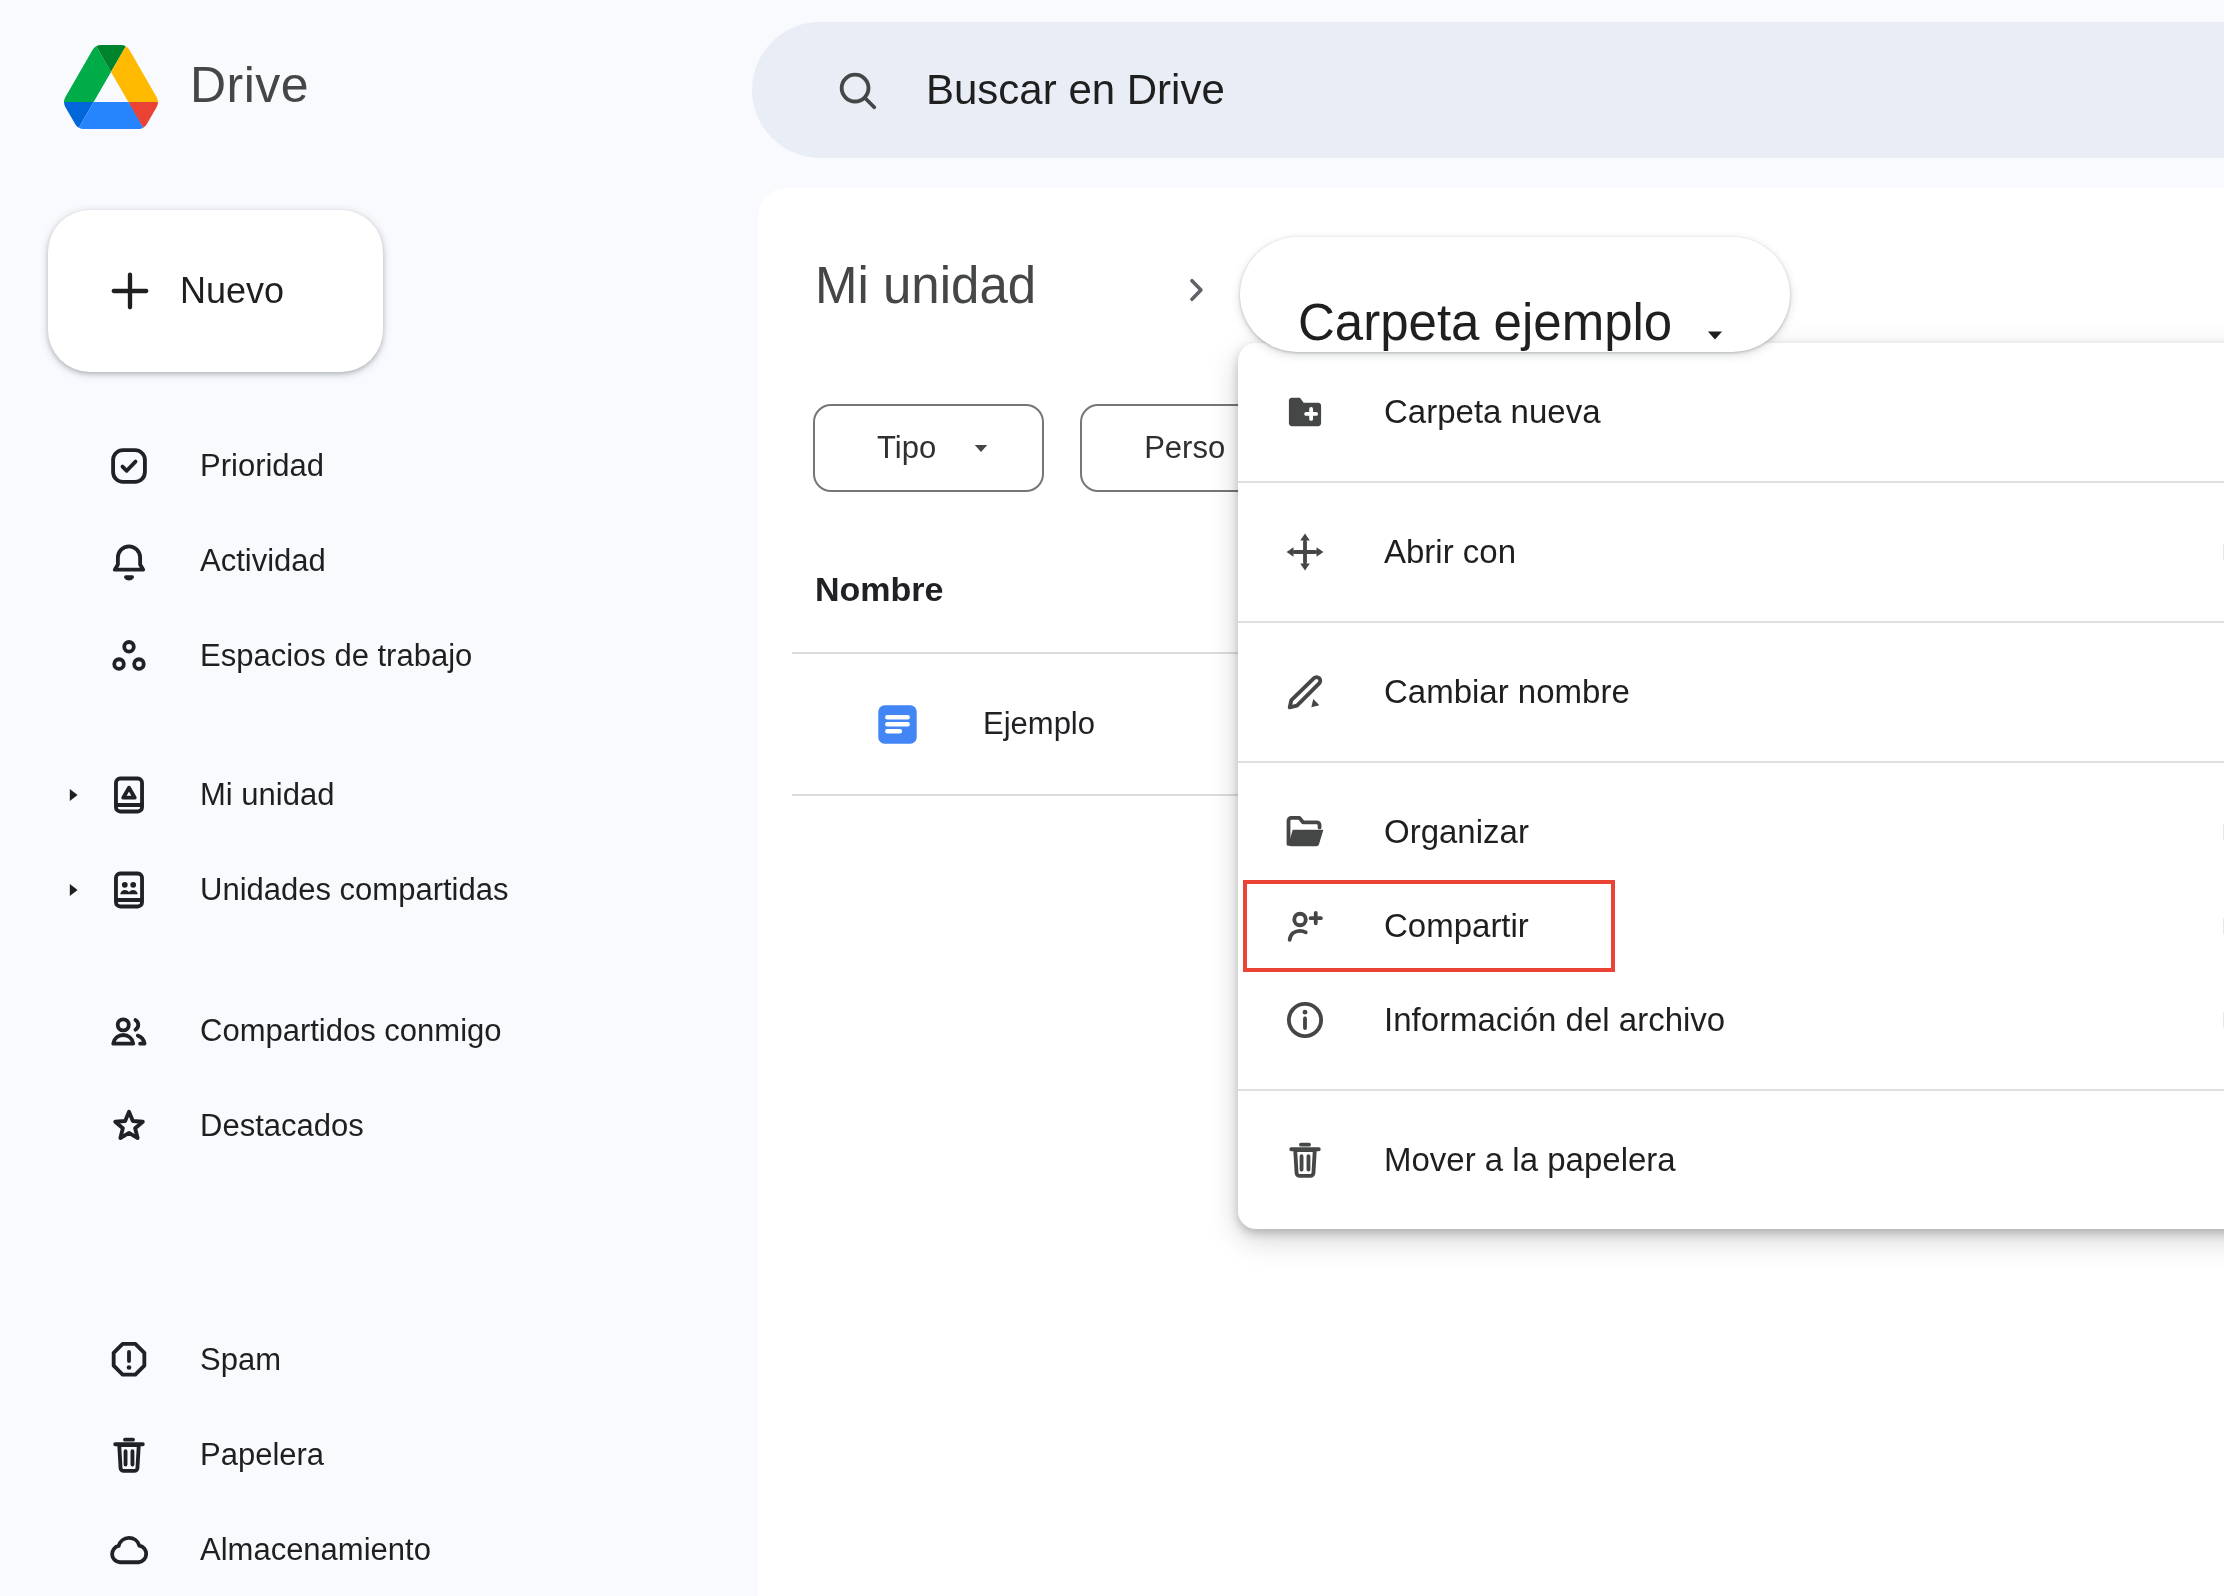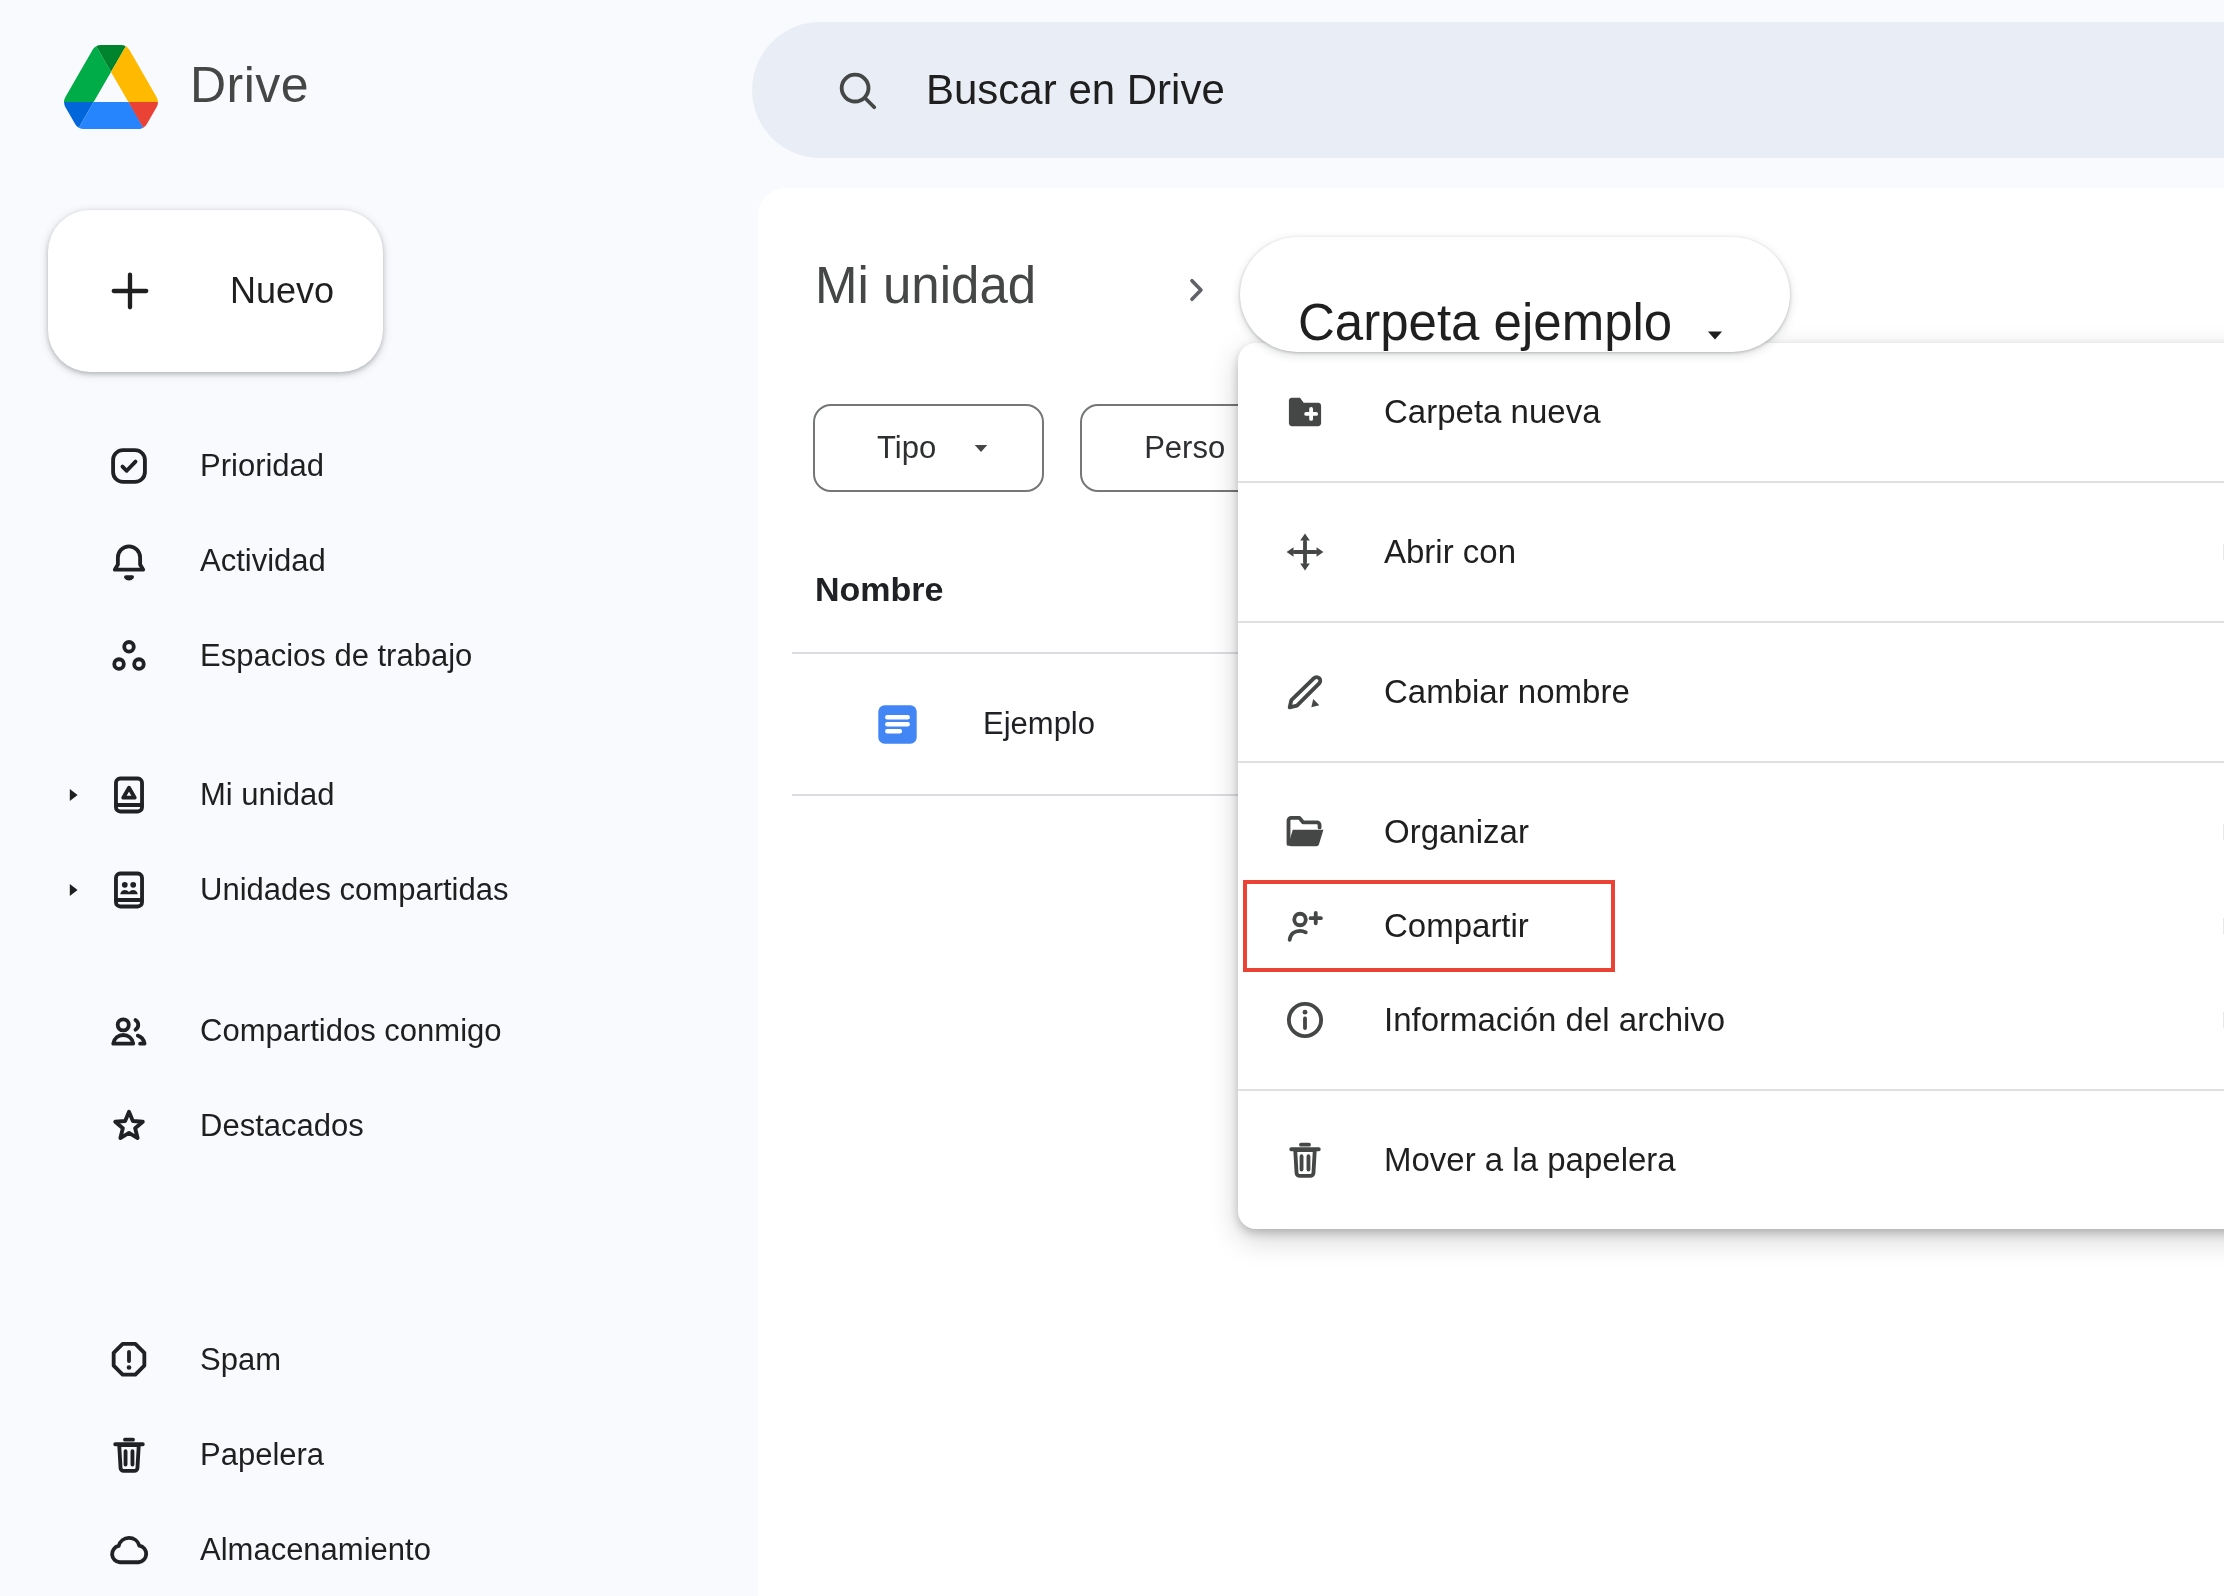--- a/index.html
+++ b/index.html
@@ -24,21 +24,21 @@
   .searchbar input{border:none;outline:none;background:transparent;font-family:inherit;
                    font-size:42px;color:var(--text);margin-left:44px;width:1100px;}
   .searchbar input::placeholder{color:var(--text);opacity:1;}
 
   
   .new-btn{position:absolute;left:48px;top:210px;width:335px;height:162px;background:#fff;
            border-radius:42px;display:flex;align-items:center;padding-left:56px;cursor:pointer;
            box-shadow:0 2px 4px rgba(60,64,67,.25),0 2px 8px 1px rgba(60,64,67,.16);}
   .new-btn .plus{width:52px;height:52px;color:#1f1f1f;}
   .new-btn .plus svg{width:100%;height:100%;}
-  .new-btn .nlabel{margin-left:74px;font-size:36px;font-weight:500;}
+  .new-btn .nlabel{margin-left:24px;font-size:36px;font-weight:500;}
 
   
   .side-group{position:absolute;left:0;width:750px;}
   .side-item{height:95px;display:flex;align-items:center;position:relative;cursor:pointer;}
   .side-item .expander{position:absolute;left:62px;width:22px;height:22px;color:#1f1f1f;}
   .side-item .expander svg{width:100%;height:100%;}
   .side-item .side-icon{position:absolute;left:106px;width:46px;height:46px;color:#202124;}
   .side-item .side-icon svg{width:100%;height:100%;}
   .side-item .side-label{position:absolute;left:200px;font-size:31px;color:var(--text);white-space:nowrap;}
 

